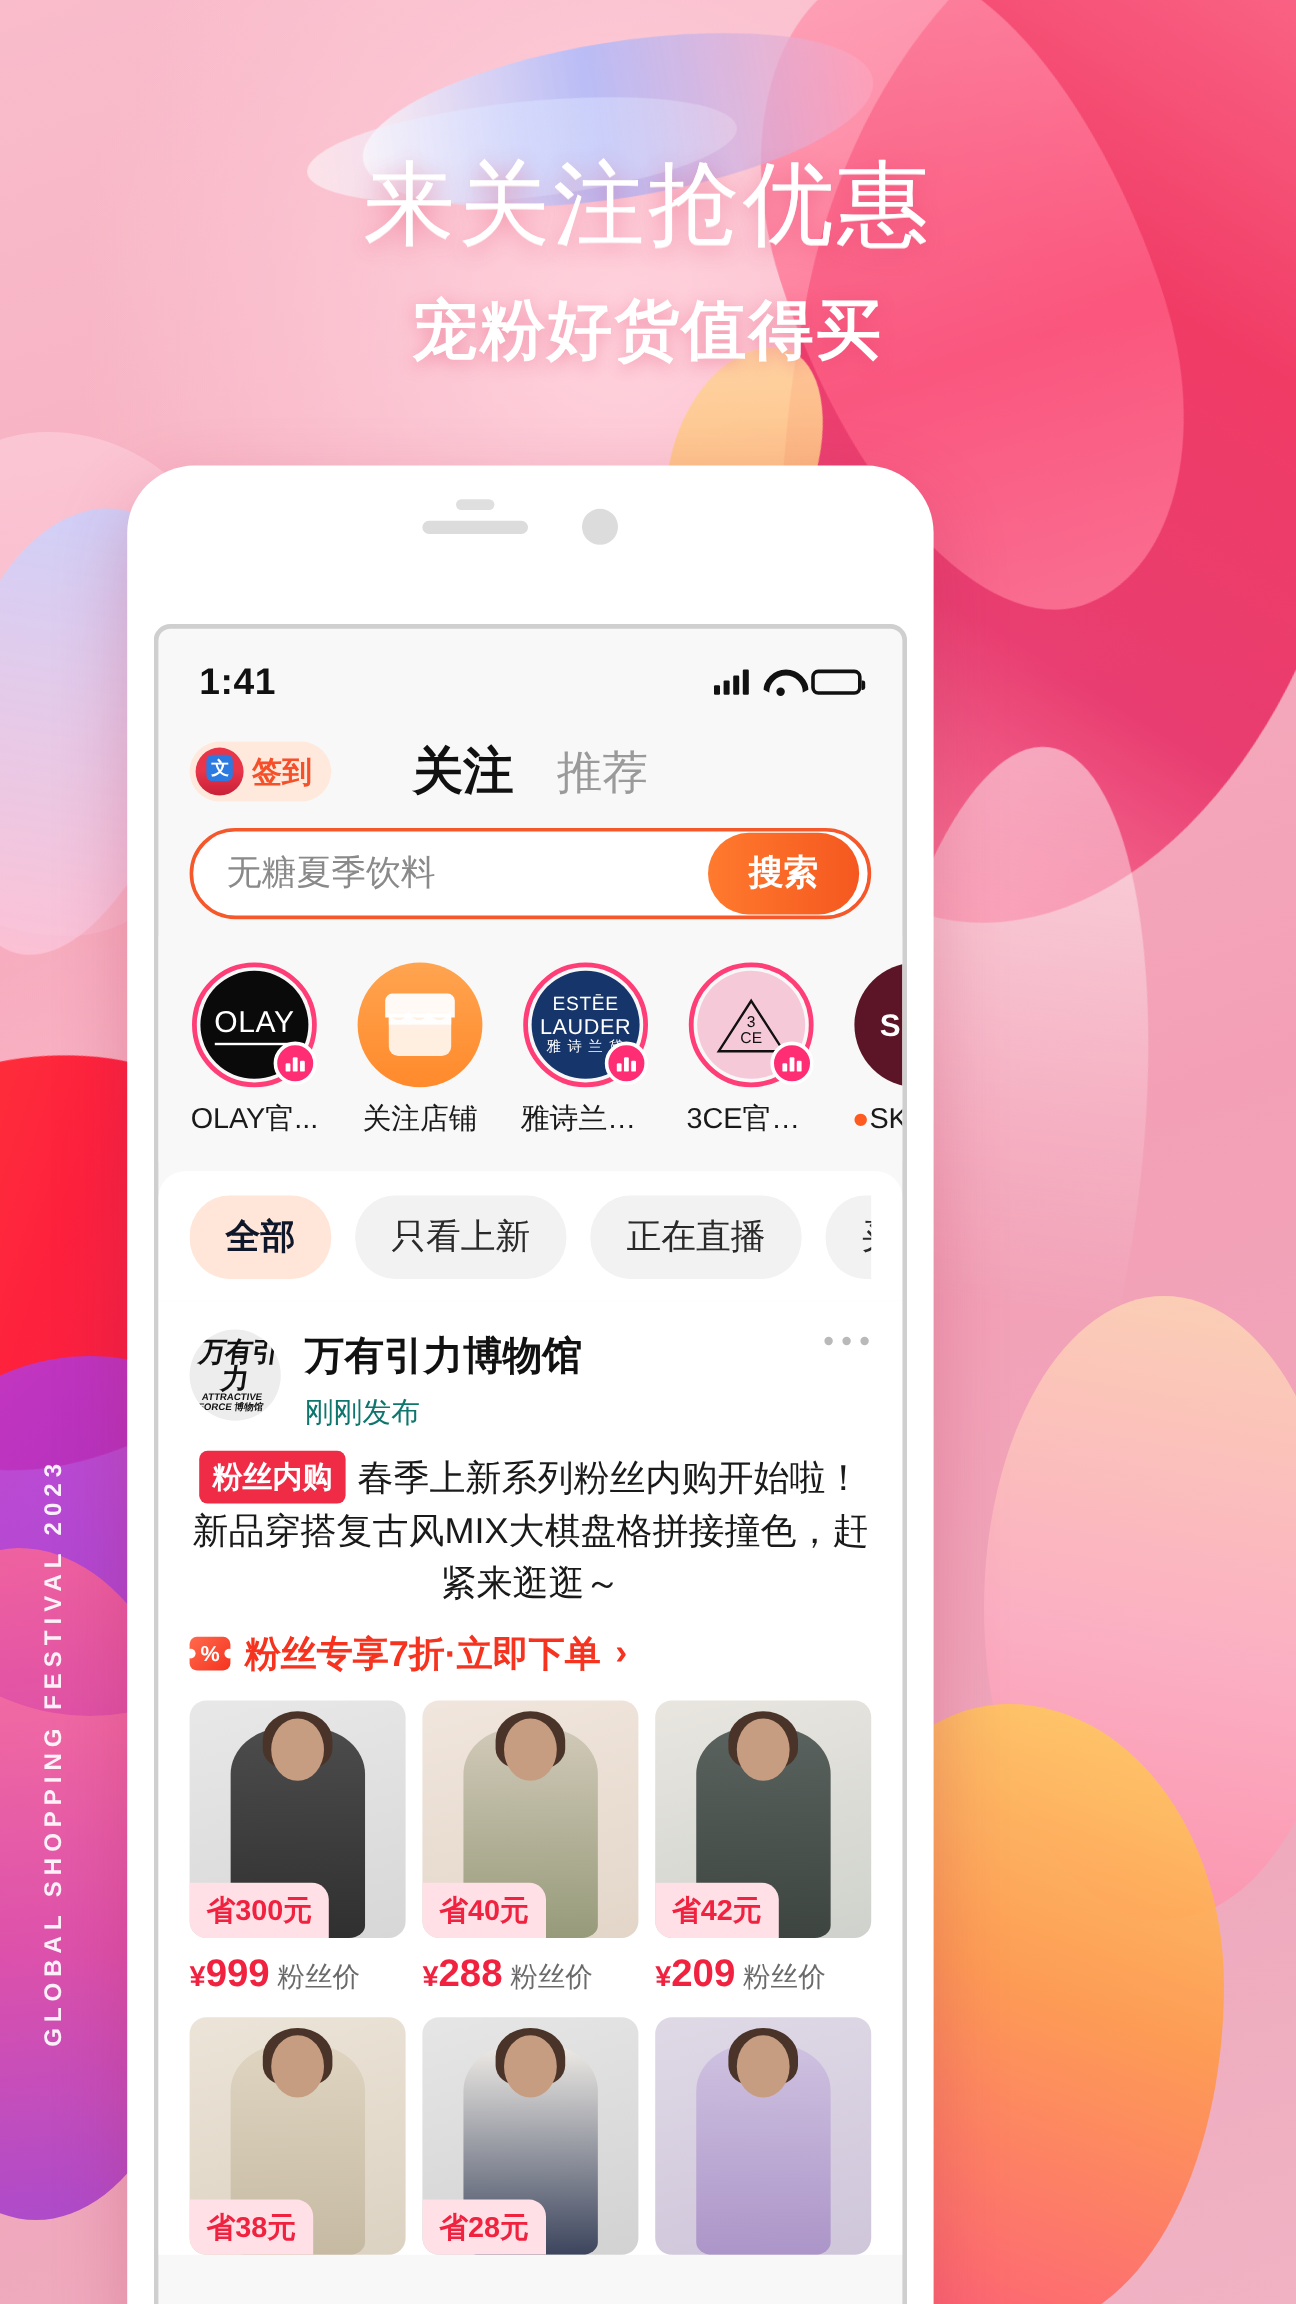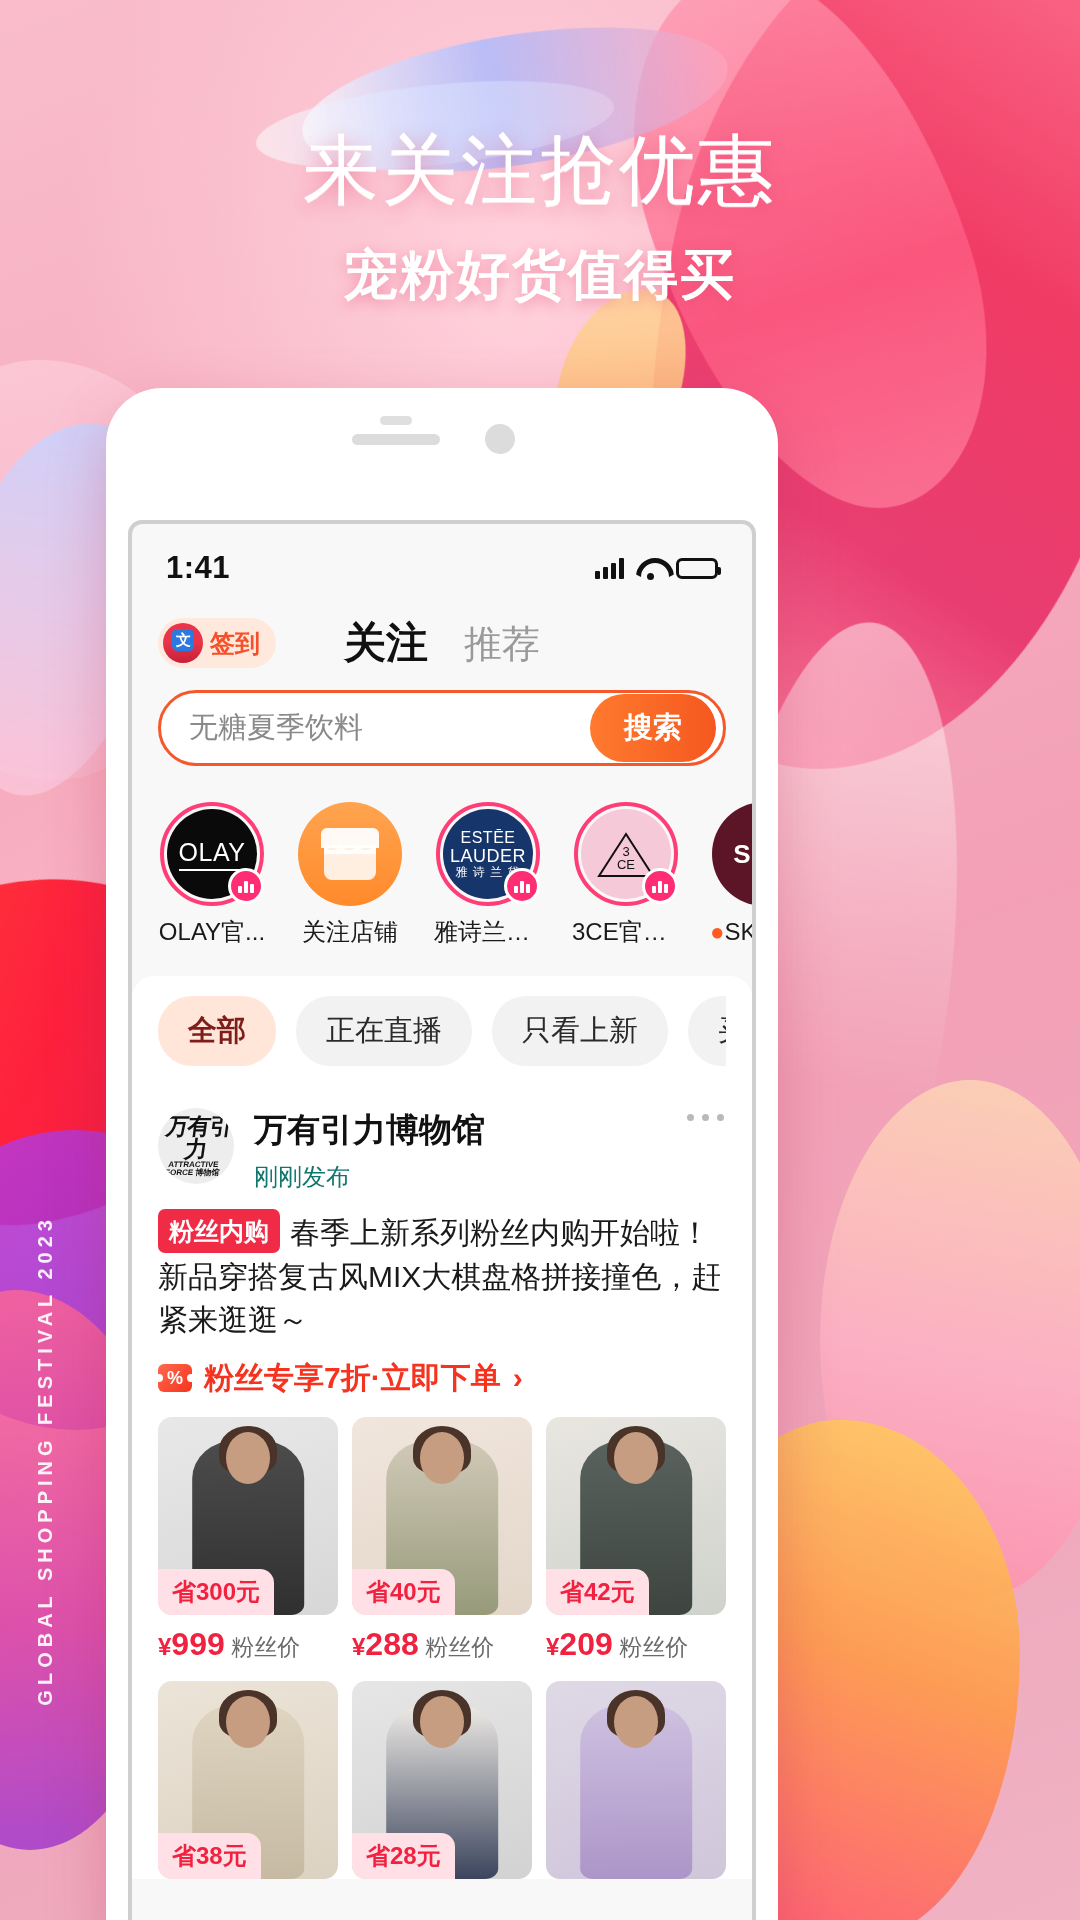--- a/index.html
+++ b/index.html
@@ -204,37 +204,37 @@
   .tri { width: 60px; height: 48px; position: relative; }
   .tri svg { display:block; }
   .disc-sk { background: #5c1526; color: #fff; }
   .disc-sk span { font-size: 26px; font-weight: bold; letter-spacing: .5px; }
 
   
   .chips-card { background: #fff; border-radius: 22px 22px 0 0; margin: 8px 0 0 0; padding: 20px 26px 18px 26px; }
   .chips { display: flex; gap: 20px; overflow: hidden; }
   .chip { flex: 0 0 auto; font-size: 29px; color: #2a2a2a; background: #f2f2f2;
     border-radius: 34px; padding: 15px 30px; white-space: nowrap; }
-  .chip.active { background: #ffe6d8; color: #7f1d1d; font-weight: bold; text-align: center; }
+  .chip.active { background: #ffe6d8; color: #0f172a; font-weight: bold; text-align: center; }
 
   
   .post { background: #fff; padding: 6px 26px 0 26px; }
   .post-head { display: flex; align-items: flex-start; gap: 20px; padding-top: 18px; position: relative; }
   .shop-av { width: 76px; height: 76px; border-radius: 50%; background: #ededed; flex: 0 0 76px;
     display: flex; align-items: center; justify-content: center; overflow: hidden; }
   .shop-av .logo { font-size: 23px; font-weight: bold; color: #111; letter-spacing: -1px;
     transform: skewX(-8deg); line-height: 1; text-align: center; }
   .shop-av .logo small { display: block; font-size: 8px; letter-spacing: 0; }
   .shop-meta { flex: 1; }
   .shop-name { font-size: 33px; font-weight: bold; color: #111; }
   .shop-time { font-size: 24px; color: #0f766e; margin-top: 8px; }
   .more-dots { position: absolute; right: 2px; top: 24px; display: flex; gap: 8px; }
   .more-dots i { width: 7px; height: 7px; border-radius: 50%; background: #b9b9b9; display: block; }
 
-  .post-body { margin-top: 16px; font-size: 30px; line-height: 1.45; color: #1a1a1a; }
+  .post-body { margin-top: 16px; font-size: 30px; line-height: 1.45; color: #1a1a1a; text-align: center; }
   .tag-inline { display: inline-block; background: #f02b45; color: #fff; font-size: 25px;
     font-weight: bold; border-radius: 7px; padding: 4px 11px; margin-right: 10px;
     vertical-align: 3px; }
   .cta { margin-top: 16px; display: flex; align-items: center; gap: 12px;
     font-size: 30px; color: #f5331f; font-weight: bold; }
   .cta .coupon { width: 34px; height: 28px; border-radius: 6px;
     background: linear-gradient(135deg,#ff6a4d,#f5331f); position: relative; flex: 0 0 34px;
     display: flex; align-items: center; justify-content: center; color: #fff; font-size: 18px; }
   .cta .coupon::before, .cta .coupon::after { content:""; position:absolute; width: 8px; height: 8px;
     border-radius: 50%; background: #fff; top: 10px; }
@@ -413,22 +413,22 @@
           </div>
         </div>
         <div class="nm"><span class="dot">●</span><span>SKII官方...</span></div>
       </div>
 
     </div>
 
     <div class="chips-card">
       <div class="chips">
         <div class="chip active">全部</div>
+        <div class="chip">只看上新</div>
         <div class="chip">正在直播</div>
-        <div class="chip">只看上新</div>
         <div class="chip">买过的店</div>
 
       </div>
     </div>
 
     <div class="post">
       <div class="post-head">
         <div class="shop-av">
           <div class="logo">
             <span>万有引力</span>

